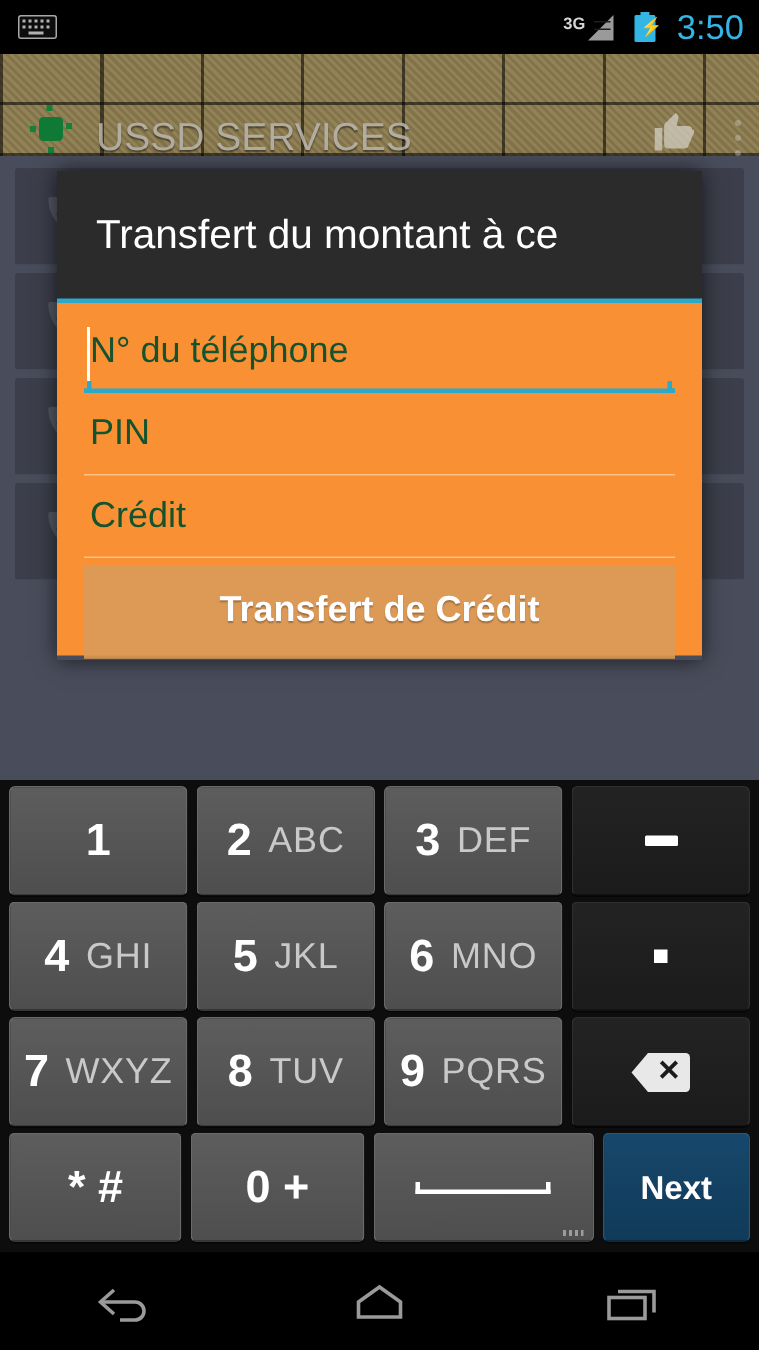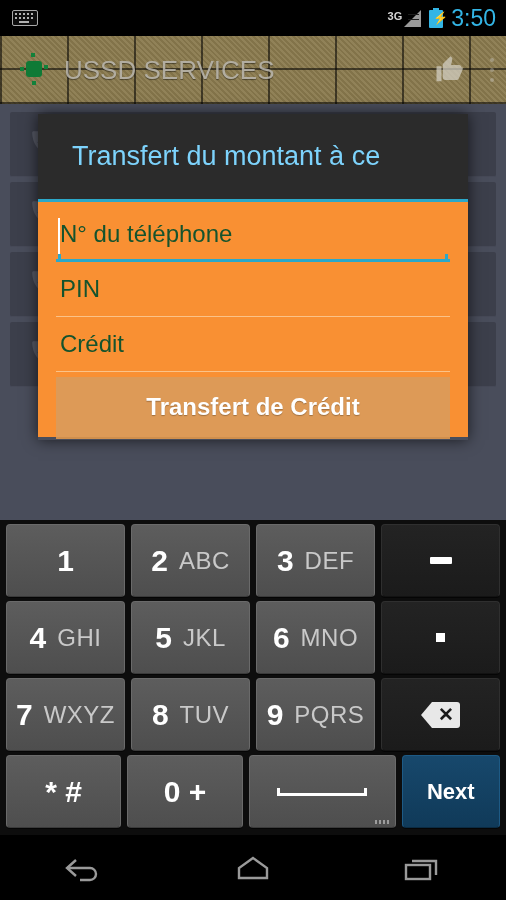--- a/index.html
+++ b/index.html
@@ -9,21 +9,21 @@
     font-family:"Liberation Sans", sans-serif;
     -webkit-font-smoothing:antialiased;
   }
 
   
   #status-bar{
     position:absolute; left:0; top:0; width:506px; height:36px;
     background:#000; display:flex; align-items:center;
   }
   #status-left{ display:flex; align-items:center; padding-left:12px; flex:1; }
-  #status-right{ display:flex; align-items:center; gap:8px; padding-right:10px; }
+  #status-right{ display:flex; align-items:center; gap:14px; padding-right:10px; }
   .kb-icon{ width:26px; height:16px; position:relative; opacity:.82; }
   .kb-icon .body{
     position:absolute; inset:0; border:1px solid #cfcfcf; border-radius:2px;
     background:#101010;
   }
   .kb-icon .k{ position:absolute; width:2px; height:2px; background:#d8d8d8; }
   .sig{ display:flex; align-items:flex-end; gap:2px; }
   .sig .g3{ color:#d6d6d6; font-size:11px; font-weight:bold; line-height:1; margin-bottom:5px;}
   .tri{
     width:0; height:0; border-style:solid; border-width:0 0 17px 17px;
@@ -50,21 +50,21 @@
   #clock{ color:#33b5e5; font-size:23px; line-height:23px; font-weight:400; letter-spacing:0px; }
 
   
   #action-bar{
     position:absolute; left:0; top:36px; width:506px; height:68px;
     background:
       repeating-linear-gradient(0deg, rgba(0,0,0,.55) 0 2px, rgba(0,0,0,0) 2px 34px),
       repeating-linear-gradient(90deg, rgba(0,0,0,.55) 0 2px, rgba(0,0,0,0) 2px 67px),
       repeating-linear-gradient(45deg, rgba(255,255,255,.06) 0 2px, rgba(0,0,0,.06) 2px 4px),
       #8a7a4e;
-    display:flex; align-items:center; overflow:hidden;
+    display:flex; align-items:flex-end; overflow:hidden;
   }
   #app-icon{
     width:34px; height:34px; margin-left:18px; position:relative; flex:none;
   }
   #app-icon .blob{
     position:absolute; left:8px; top:8px; width:16px; height:16px; background:#0f7a36;
     border-radius:3px;
   }
   #app-icon .sp{ position:absolute; width:4px; height:4px; background:#12813a; }
   #ab-title{
@@ -107,21 +107,21 @@
   }
   #dialog{
     position:absolute; left:38px; top:114px; width:430px; height:326px;
     box-shadow:0 0 14px rgba(0,0,0,.65);
   }
   #dialog-title-bar{
     height:88px; background:#2b2b2b; display:flex; align-items:center;
     border-bottom:3px solid #2ca8c9;
   }
   #dialog-title{
-    color:#7dd3fc; font-size:27px; line-height:27px; margin-left:34px; white-space:nowrap;
+    color:#ffffff; font-size:27px; line-height:27px; margin-left:26px; white-space:nowrap;
   }
   #dialog-body{
     height:235px; background:#f99033; padding:10px 18px 0 18px;
   }
   .field{
     position:relative; height:50px; margin-bottom:5px;
   }
   .field .txt{
     position:absolute; left:4px; top:8px; font-size:24px; color:#14532d;
   }

